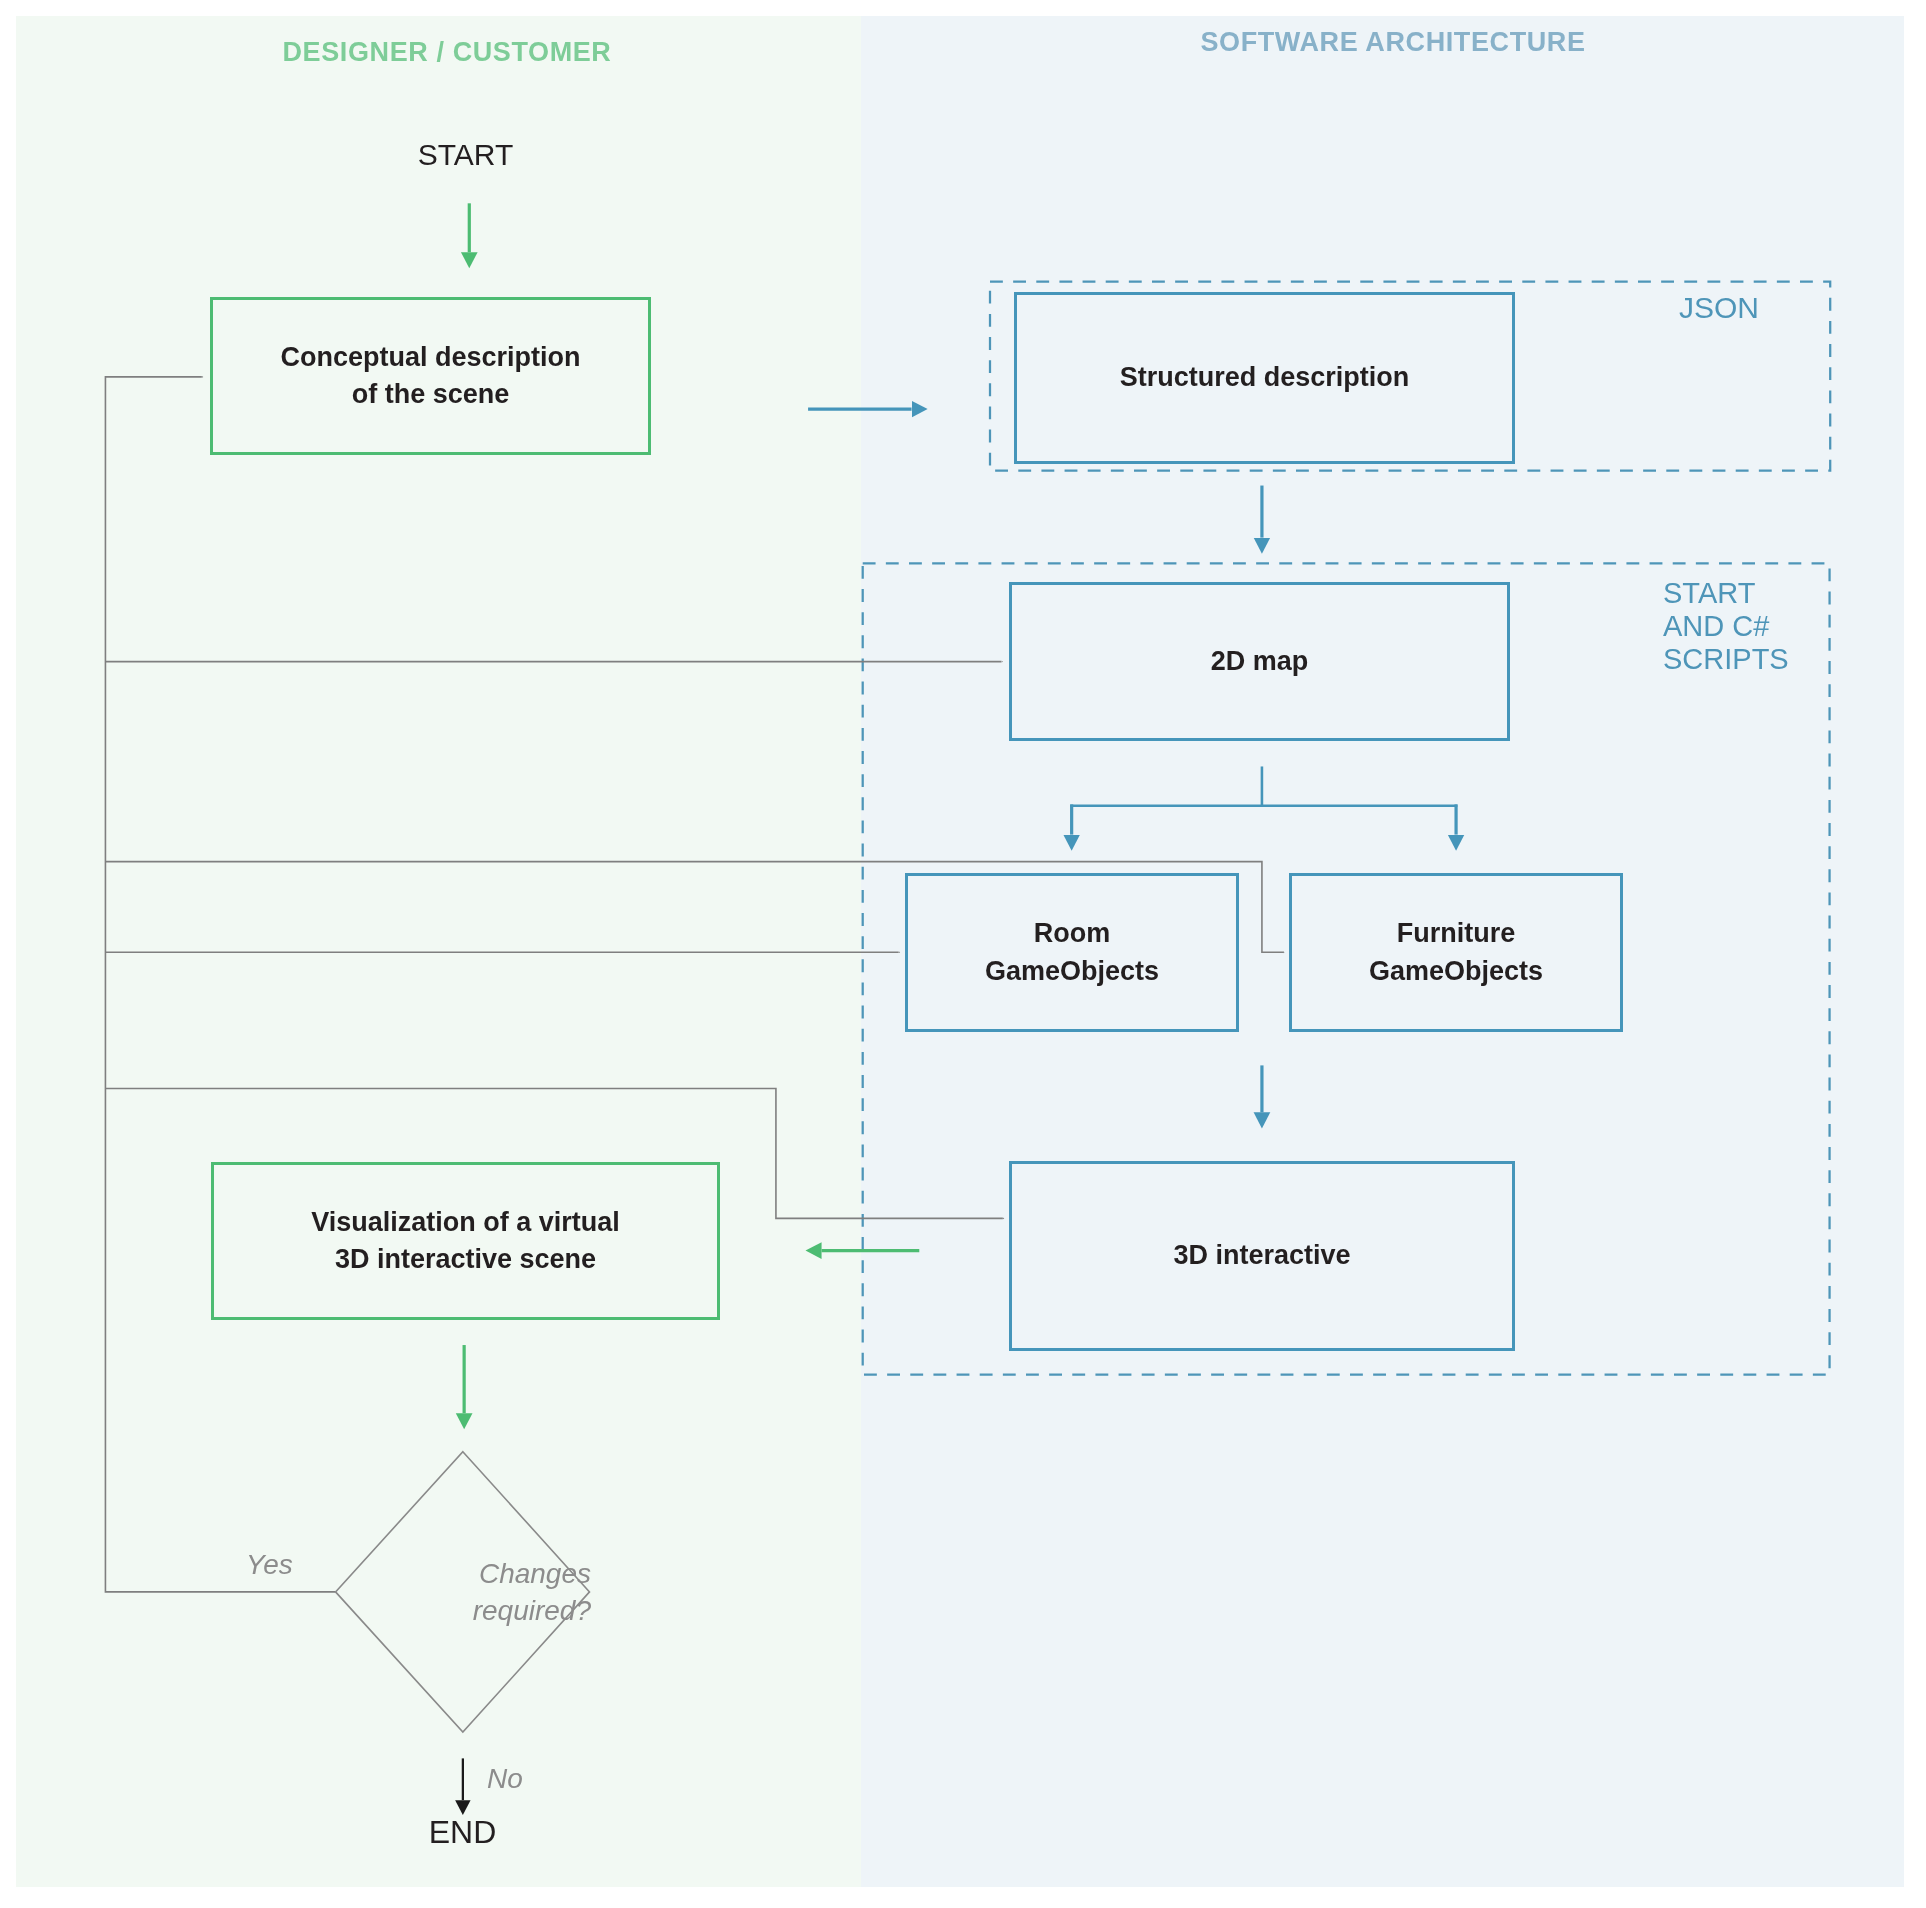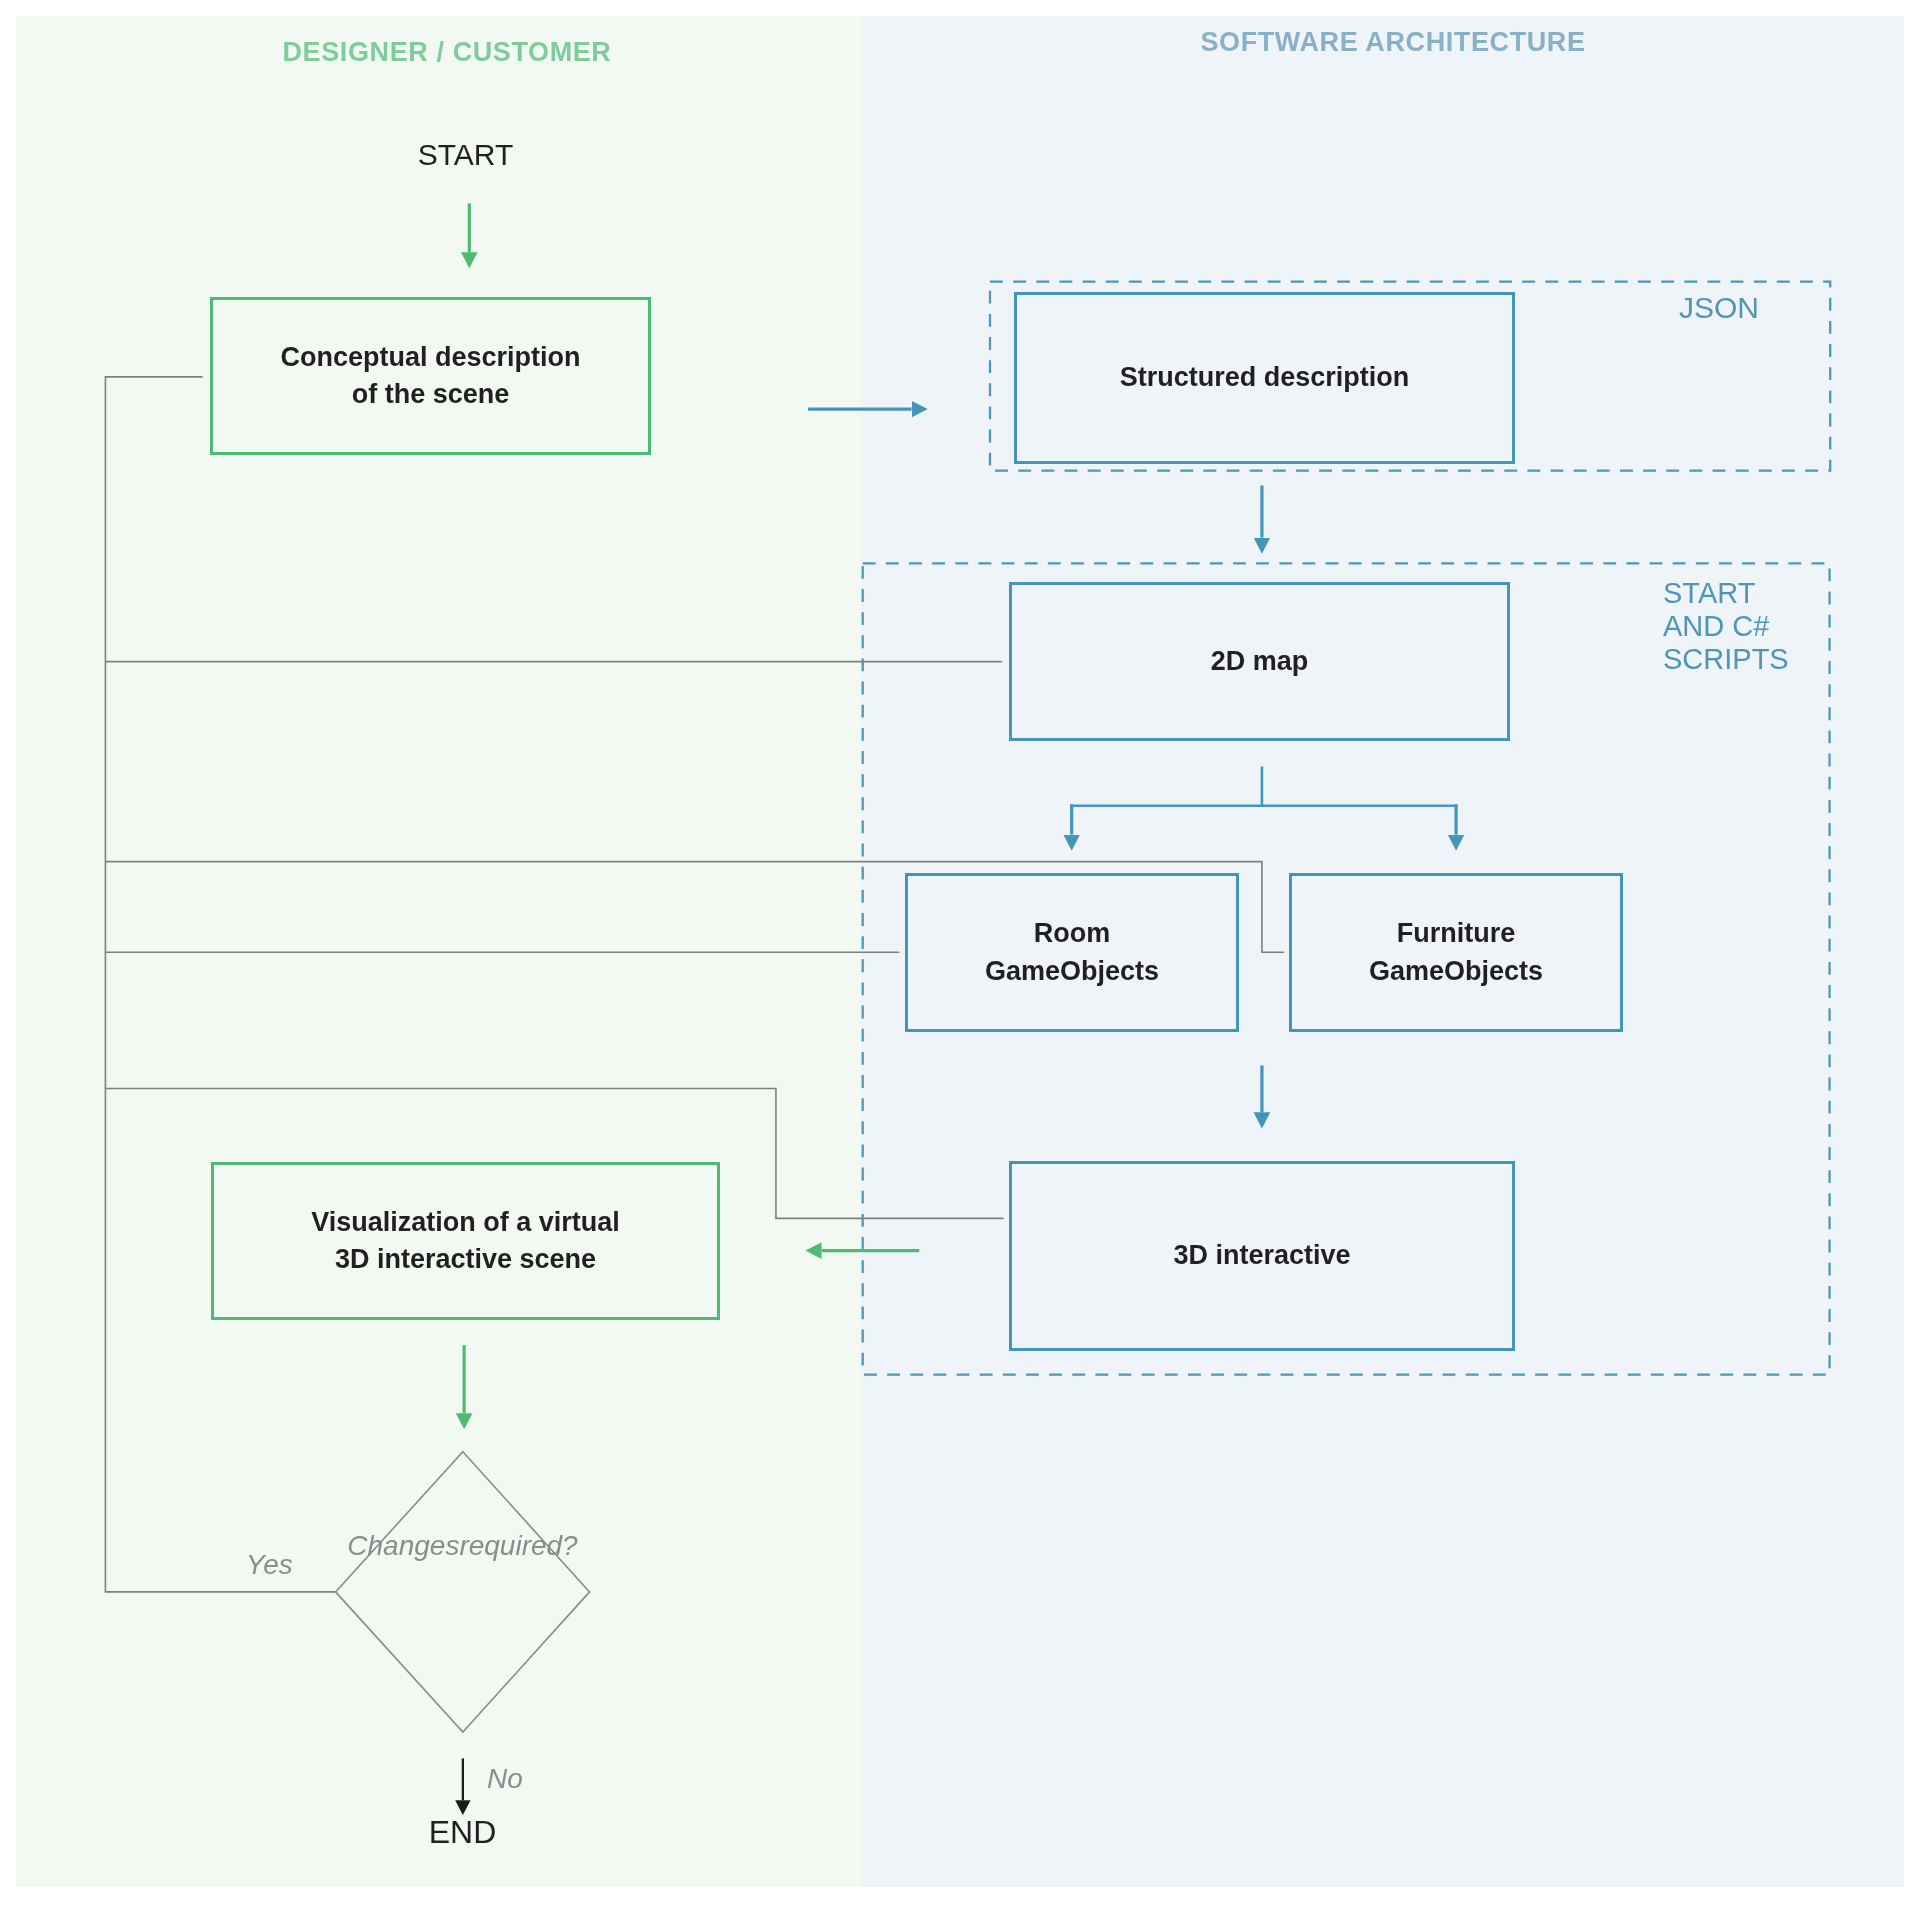--- a/index.html
+++ b/index.html
@@ -34,22 +34,22 @@
 
   .terminal{
     position:absolute;text-align:center;font-size:30px;
     color:var(--text-dark,#231f20);
   }
   .group-label{
     position:absolute;
     color:var(--blue-dashed,#4e95b8);font-size:29px;line-height:1.12;
   }
   .decision-label{
-    position:absolute;display:flex;flex-direction:row;
-    align-items:flex-start;justify-content:center;text-align:center;
+    position:absolute;display:flex;flex-direction:column;
+    align-items:flex-end;justify-content:center;text-align:center;
     font-style:italic;font-size:28px;line-height:1.32;
     color:var(--gray-text,#8c8c8c);
   }
   .yesno{
     position:absolute;font-style:italic;font-size:28px;
     color:var(--gray-text,#8c8c8c);
   }
 </style>
 </head>
 <body>

